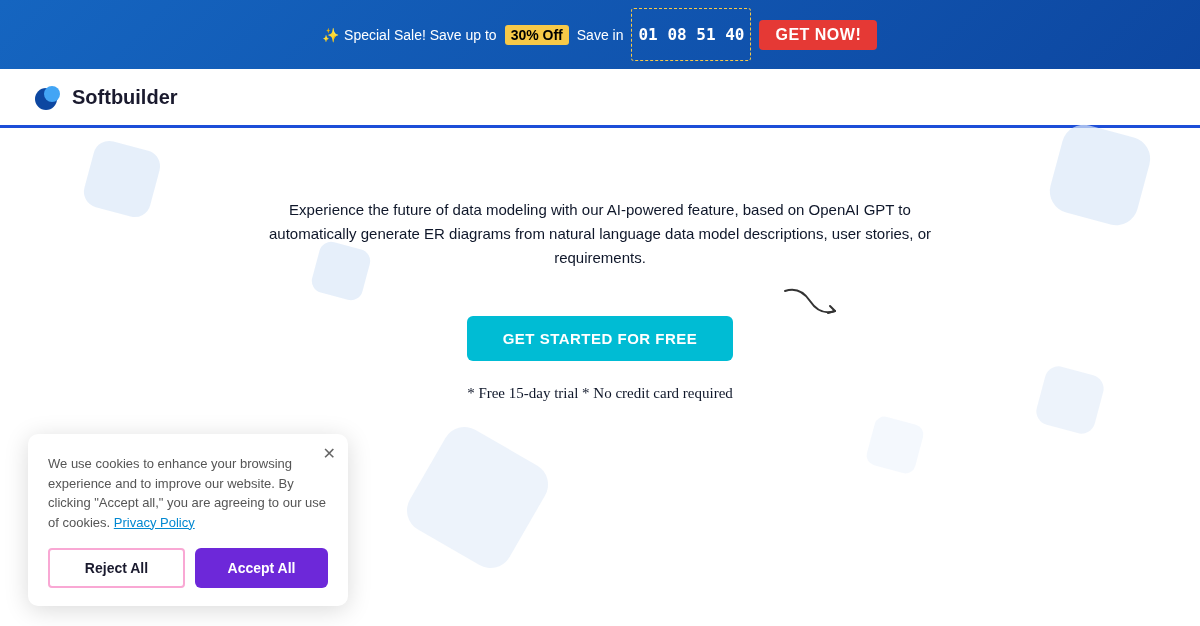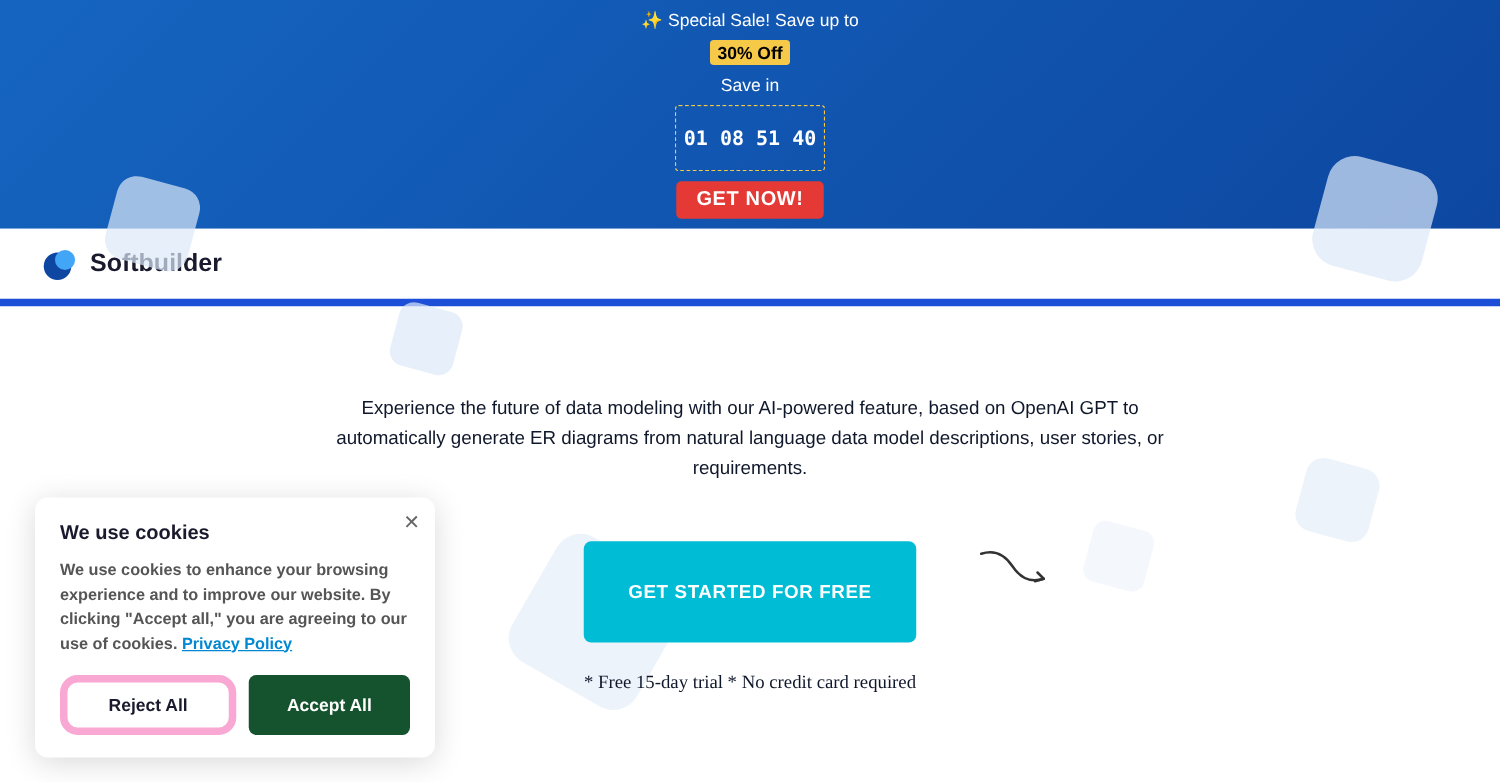--- a/index.html
+++ b/index.html
@@ -9,21 +9,20 @@
     .top-banner {
       background: linear-gradient(135deg, #1565c0, #0d47a1);
       color: white;
       text-align: center;
       padding: 8px 16px;
       font-size: 14px;
       display: flex;
       align-items: center;
       justify-content: center;
       gap: 8px;
-      flex-direction: column;
     }
     .top-banner .highlight {
       background: #f7c948;
       color: #000000;
       font-weight: 700;
       padding: 2px 6px;
       border-radius: 3px;
     }
     .countdown {
       display: flex;
@@ -49,21 +48,21 @@
       letter-spacing: 0.5px;
     }
 
     
     .navbar {
       display: flex;
       align-items: center;
       justify-content: space-between;
       padding: 12px 32px;
       background: #fff;
-      border-bottom: 6px solid #1d4ed8;
+      border-bottom: 3px solid #1d4ed8;
       gap: 35px;
     }
     .logo {
       display: flex;
       align-items: center;
       gap: 8px;
       font-size: 20px;
       font-weight: 700;
       color: #1a1a2e;
     }
@@ -129,21 +128,21 @@
       margin-right: auto;
       line-height: 1.6;
     }
     .cta-btn {
       display: inline-block;
       margin-top: 28px;
       background: #00bcd4;
       color: white;
       font-weight: 700;
       font-size: 15px;
-      padding: 32px 36px;
+      padding: 14px 36px;
       border-radius: 6px;
       cursor: pointer;
       border: none;
       letter-spacing: 0.5px;
       text-transform: uppercase;
     }
     .cta-sub {
       margin-top: 8px;
       font-size: 12px;
       color: #888;
@@ -198,46 +197,45 @@
       font-size: 16px;
       font-weight: 700;
       color: #1a1a2e;
       margin-bottom: 10px;
     }
     .cookie-text {
       font-size: 13px;
       color: #555;
       line-height: 1.5;
       margin-bottom: 16px;
-      font-weight: bold;
     }
     .cookie-text a {
       color: #0288d1;
       text-decoration: underline;
     }
     .cookie-buttons {
       display: flex;
       gap: 10px;
     }
     .btn-reject {
       flex: 1;
       padding: 10px;
-      border: 6px solid #f9a8d4;
+      border: 2px solid #f9a8d4;
       background: #fff;
       color: #1a1a2e;
       font-weight: 700;
       font-size: 14px;
-      border-radius: 14px;
+      border-radius: 4px;
       cursor: pointer;
     }
     .btn-accept {
       flex: 1;
       padding: 10px;
       border: none;
-      background: #14532d;
+      background: #6d28d9;
       color: #fff;
       font-weight: 700;
       font-size: 14px;
       border-radius: 6px;
       cursor: pointer;
     }
   </style>
 </head>
 <body>
 
@@ -277,21 +275,20 @@
     </svg>
   </div>
 
   <br>
   <button class="cta-btn">GET STARTED FOR FREE</button>
   <p class="cta-sub">* Free 15-day trial * No credit card required</p>
 </section>
 
 <div class="cookie-banner">
   <button class="cookie-close">✕</button>
-  <div class="cookie-title">We use cookies</div>
   <div class="cookie-text">
     <span>We use cookies to enhance your browsing experience and to improve our website. By clicking "Accept all," you are agreeing to our use of cookies.</span>
     <a href="#">Privacy Policy</a>
   </div>
   <div class="cookie-buttons">
     <button class="btn-reject">Reject All</button>
     <button class="btn-accept">Accept All</button>
   </div>
 </div>
 

